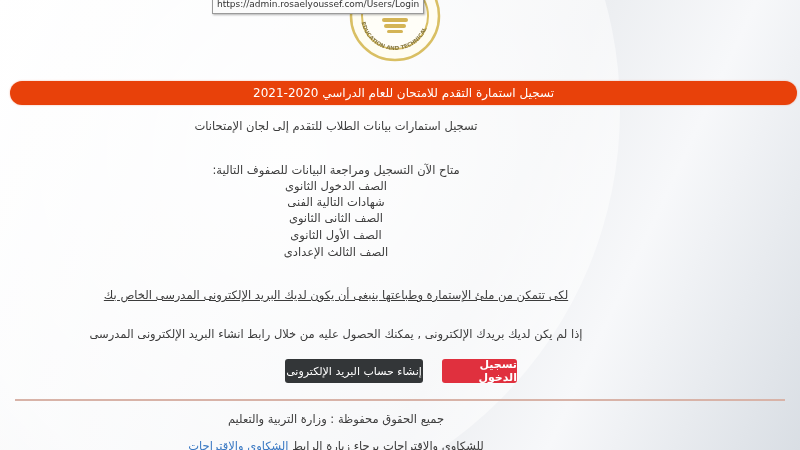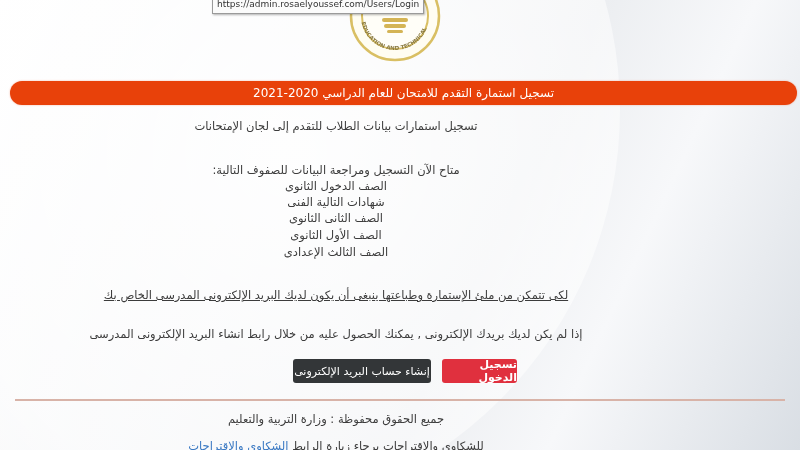--- a/index.html
+++ b/index.html
@@ -36,21 +36,21 @@
   .line {
     position:absolute; left:0; width:672px; text-align:center; direction:rtl;
     color:#3c3c3c; font-size:11.5px; white-space:nowrap;
   }
   .grade { font-size:11.5px; color:#3c3c3c; }
   .btn {
     position:absolute; height:24px; border-radius:3px; color:#fff; font-size:11px;
     display:flex; align-items:center; justify-content:center; direction:rtl; cursor:pointer;
   }
   .btn-login { left:442px; top:359px; width:75px; background:#e0303e;font-weight:bold; }
-  .btn-email { left:293px; top:359px; width:138px; background:#333638; }
+  .btn-email { left:285px; top:359px; width:138px; background:#333638; }
   .divider {
     position:absolute; left:15px; top:399px; width:770px; height:2px; background:#d8b3a8;
   }
   .footer-copy { top:412px; font-size:11.5px; }
   .footer-complaints { top:439px; font-size:11.5px; }
   .footer-complaints a { color:#3a79c3; text-decoration:none; }
 </style>
 </head>
 <body>
 

